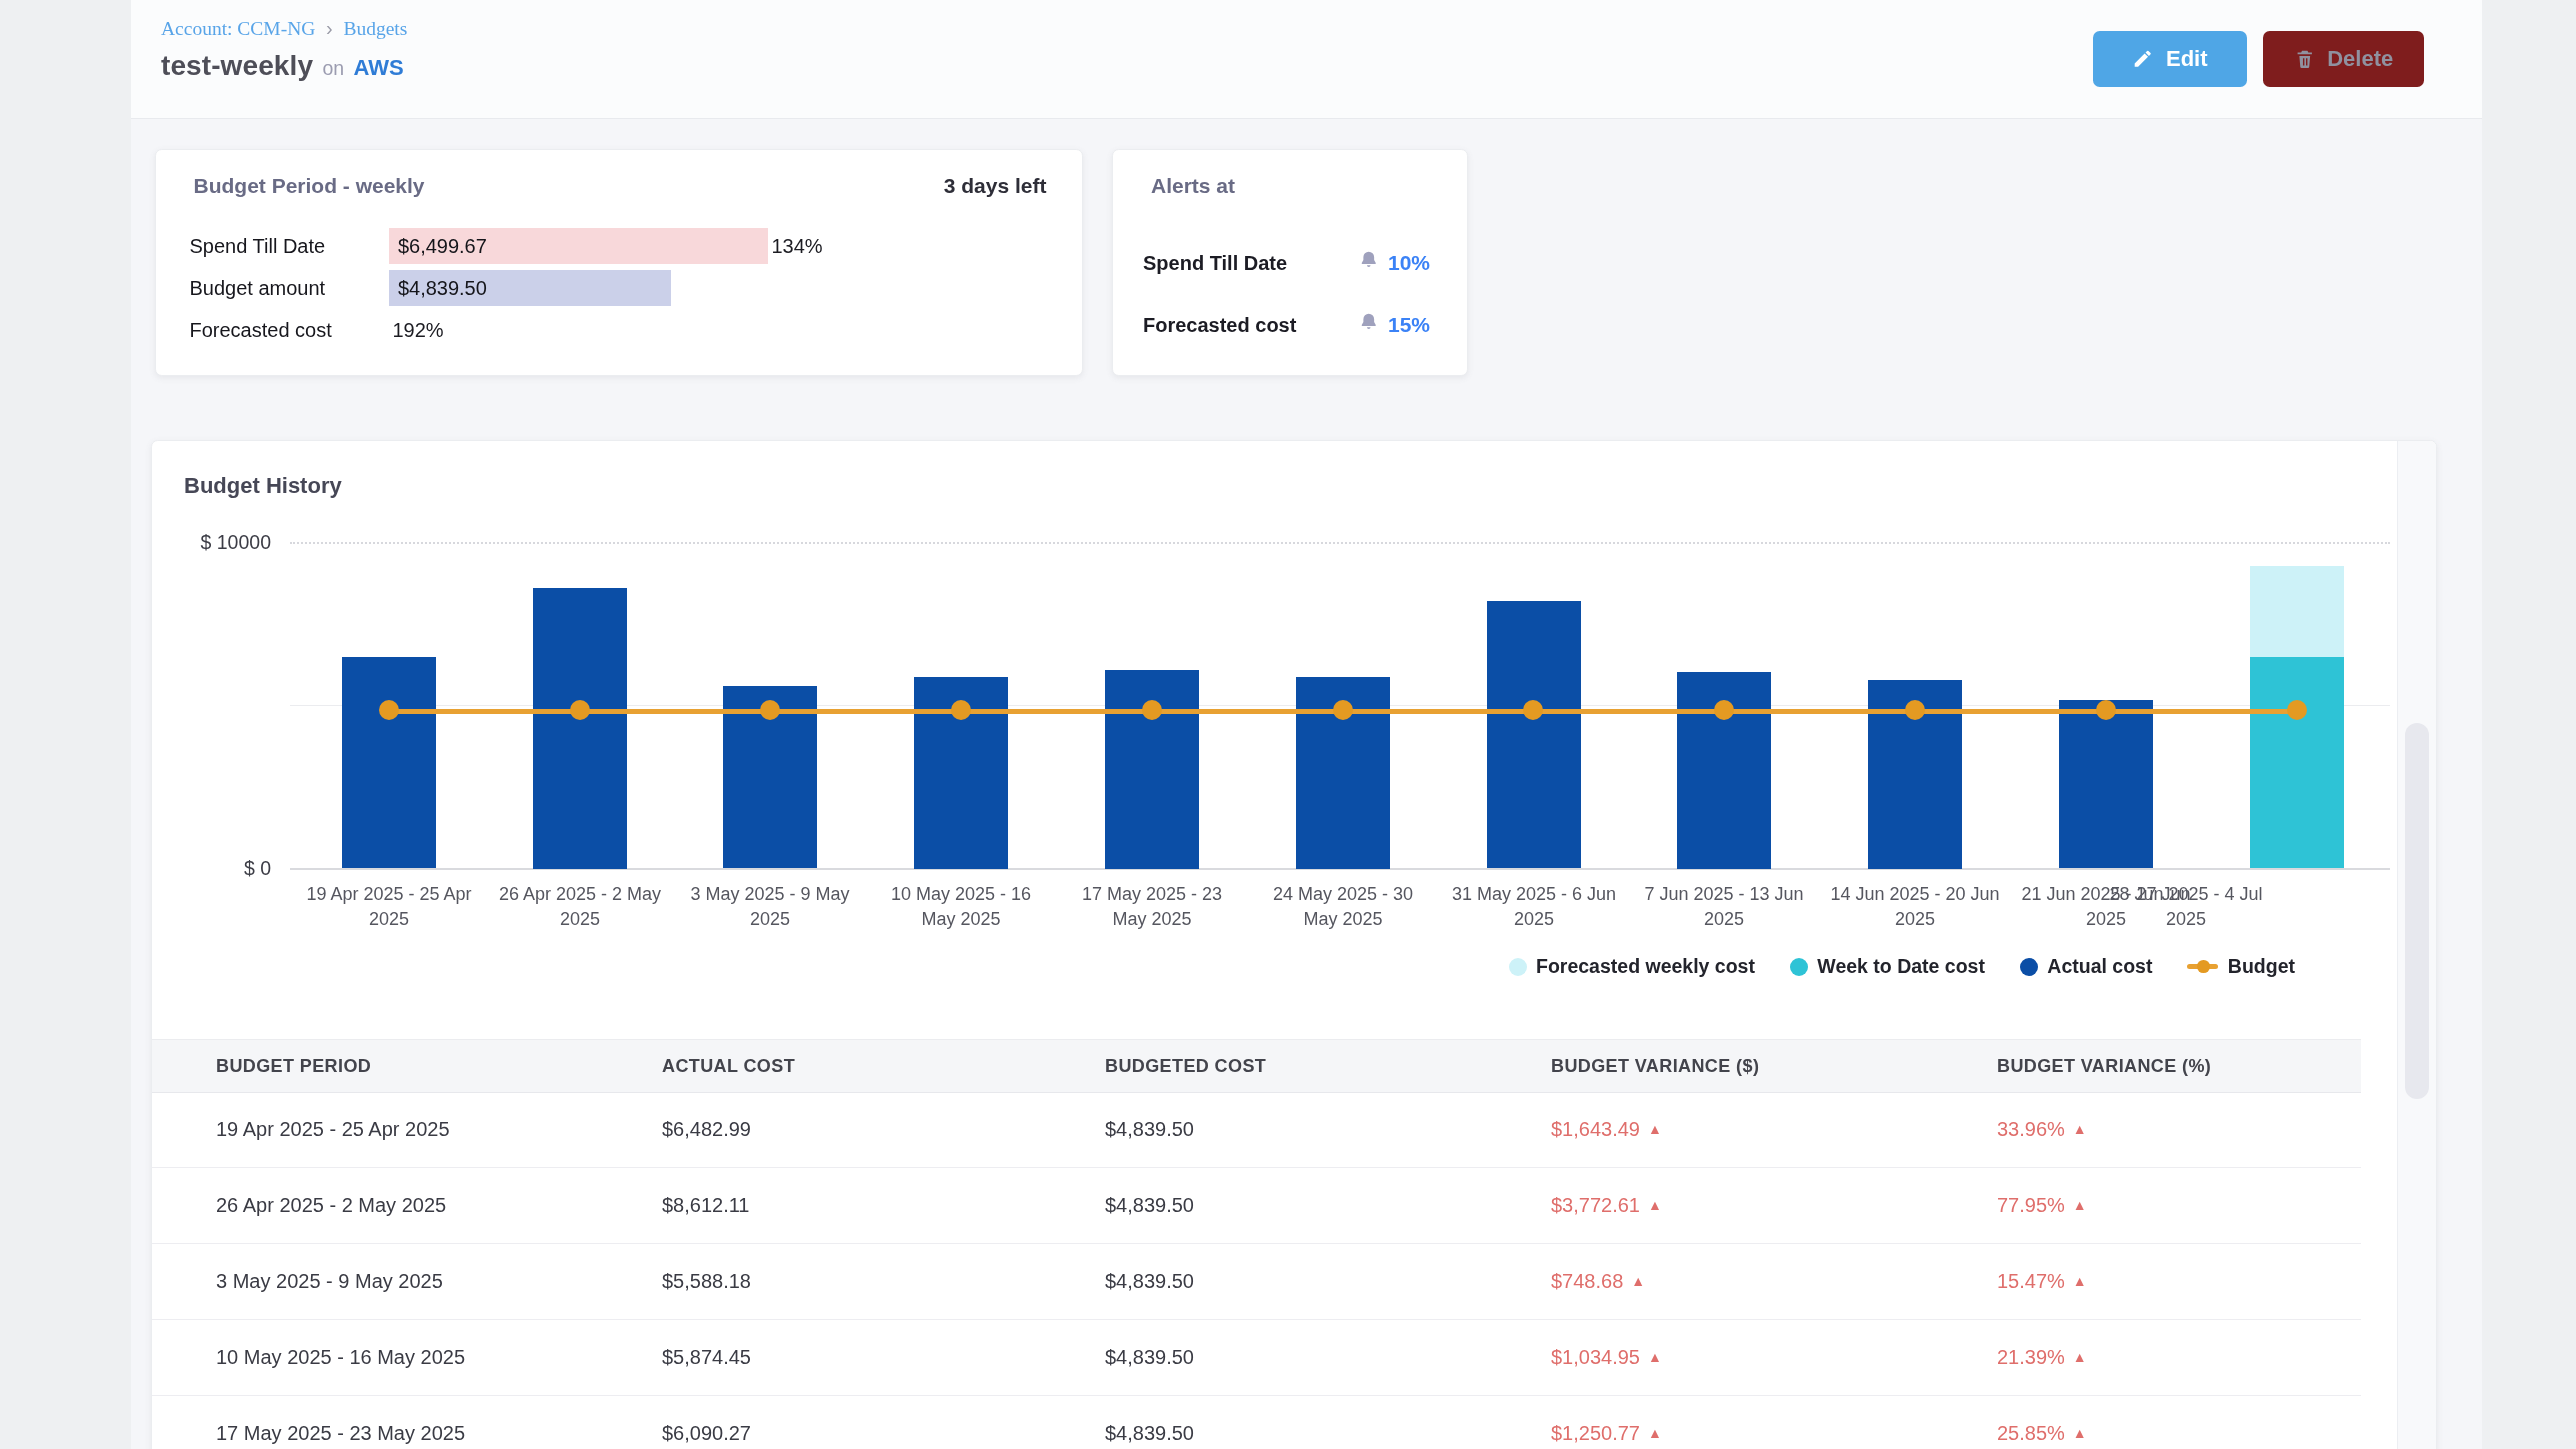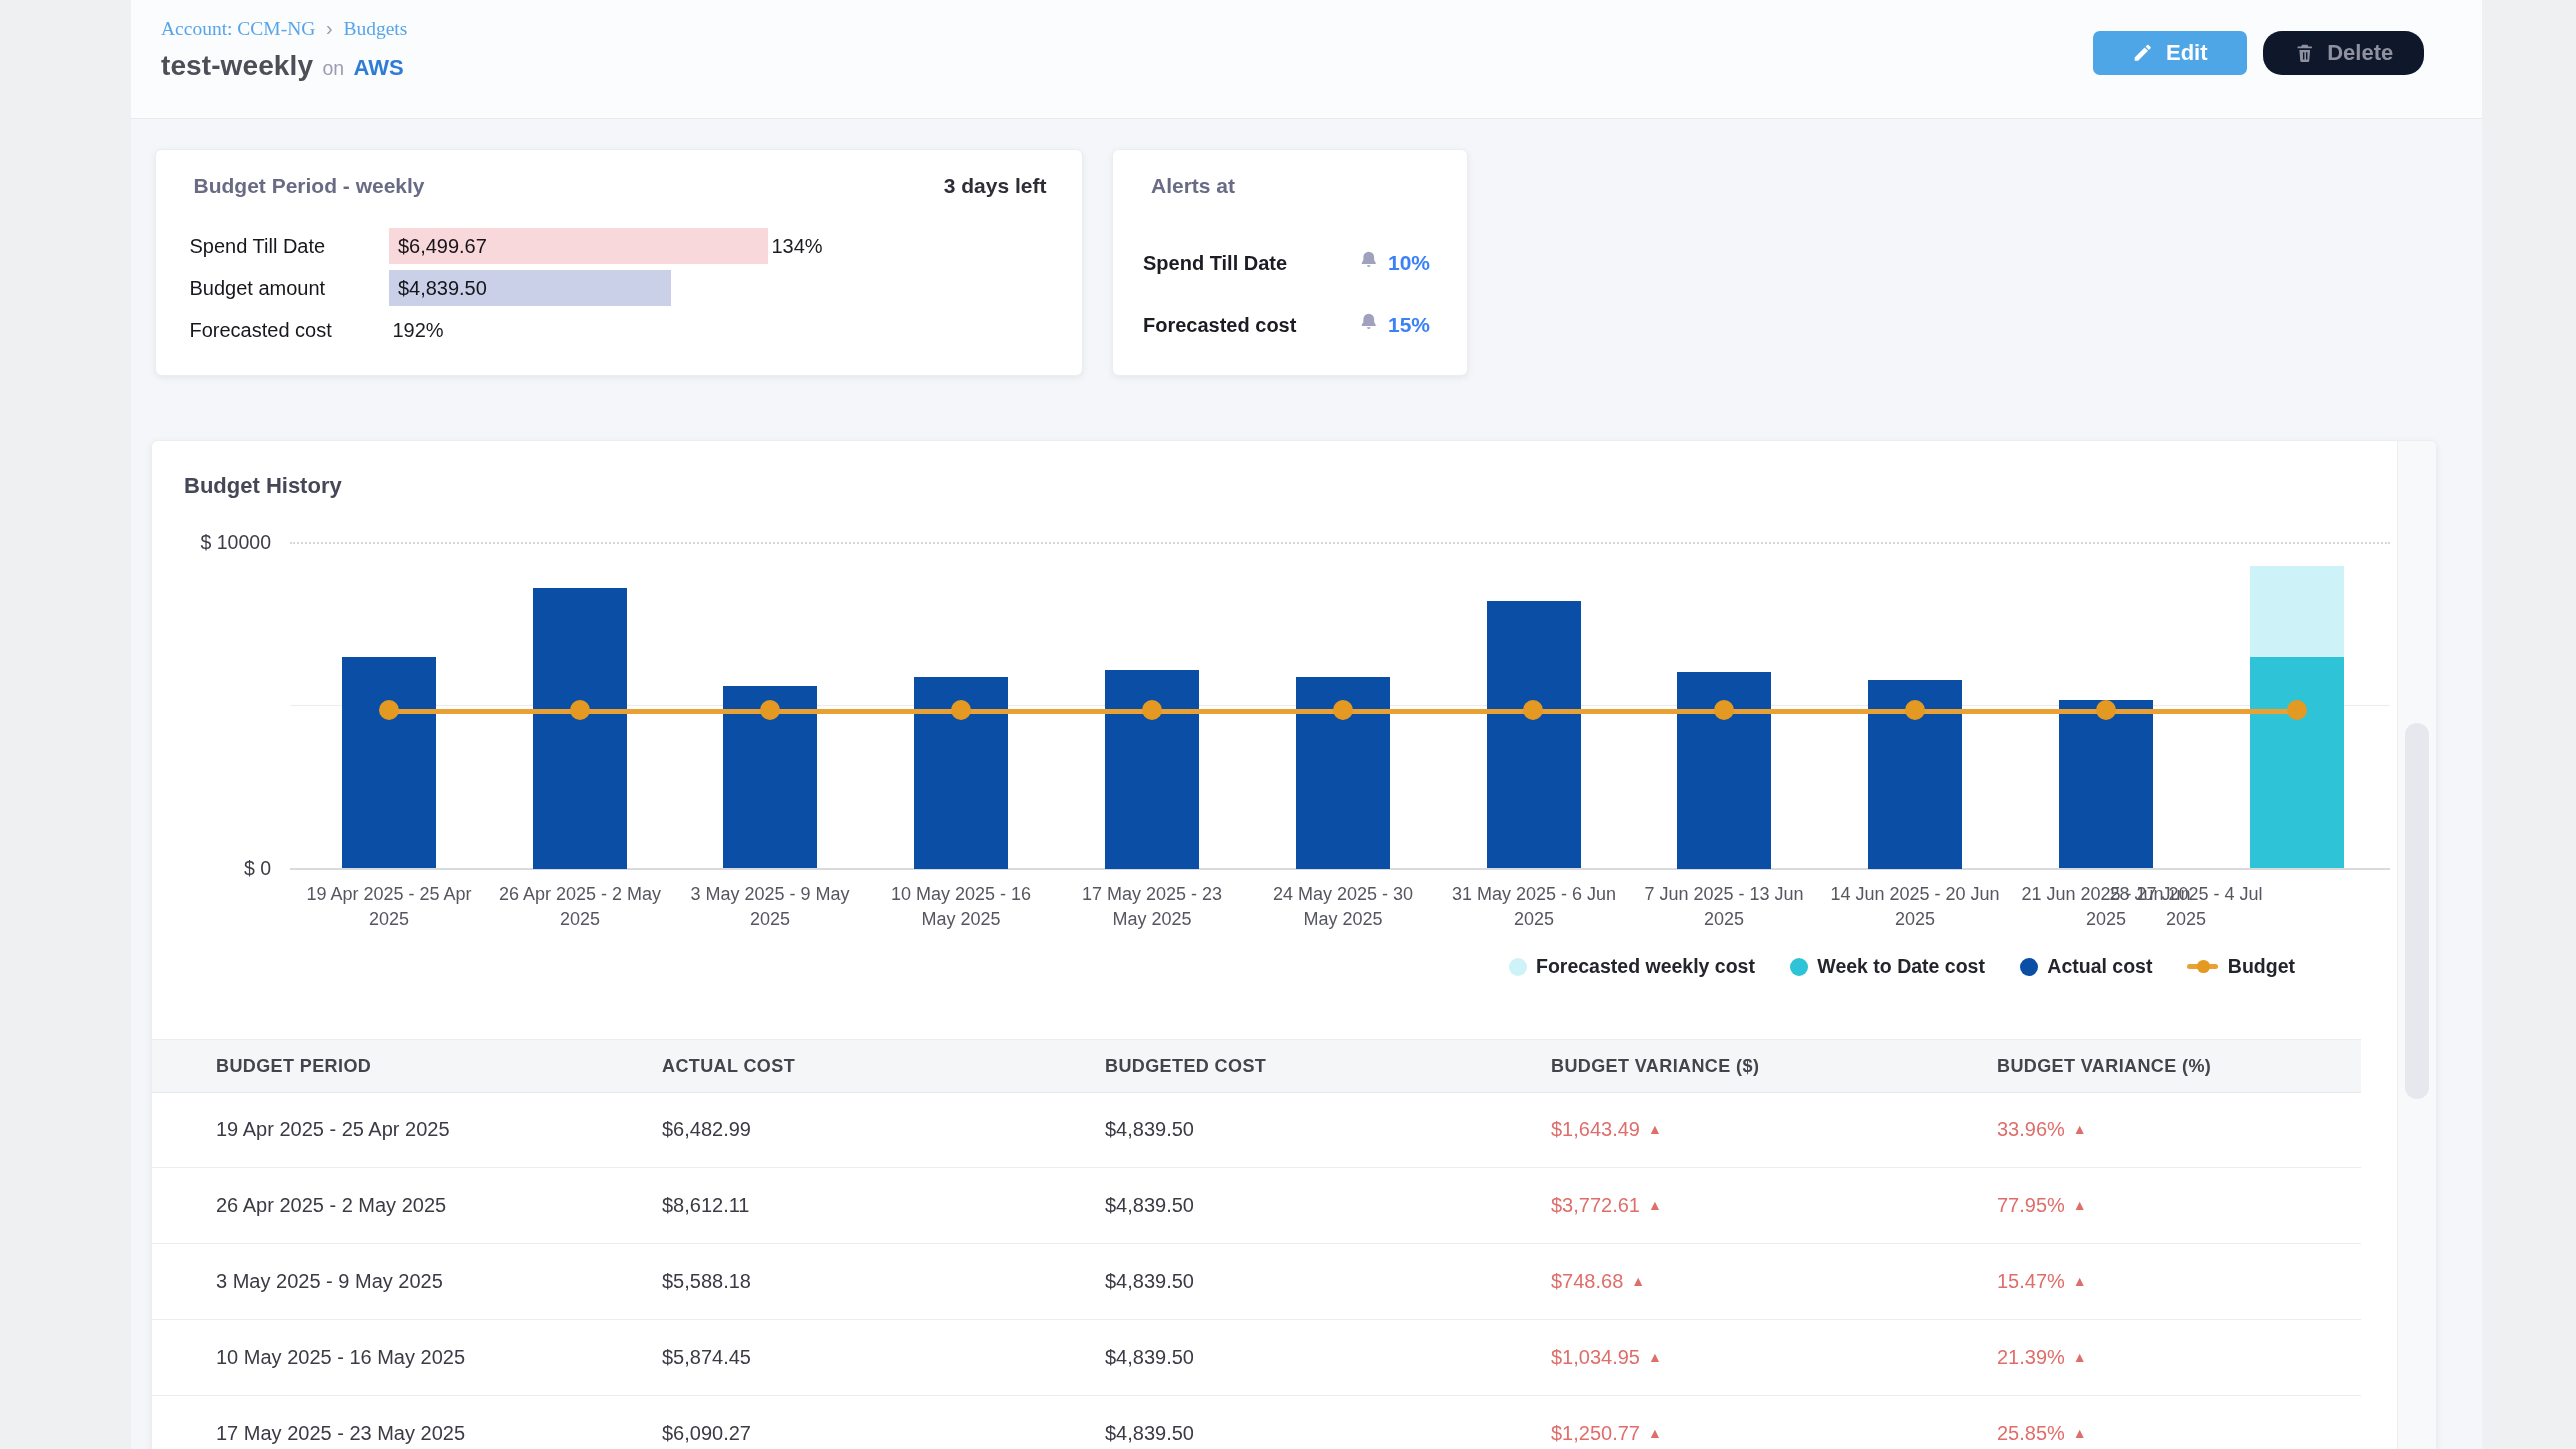--- a/index.html
+++ b/index.html
@@ -15,23 +15,23 @@
   }
   
   .page-header{position:absolute;left:0;top:0;width:100%;height:118px;background:#fbfcfd;border-bottom:1.3px solid #e8eaee;z-index:5;}
   .breadcrumb{position:absolute;left:30px;top:17px;font-size:19.5px;color:#58a4e8;display:flex;align-items:center;gap:10.7px;}
   .breadcrumb .sep{color:#9b9ca8;font-size:20px;}
   .breadcrumb a{color:#58a4e8;text-decoration:none;cursor:pointer;font-family:Liberation Serif, serif;}
   .title-row{position:absolute;left:30px;top:50px;display:flex;align-items:baseline;gap:9.4px;}
   .title-row .title{font-size:28px;font-weight:bold;color:#4e4e58;letter-spacing:0.1px;}
   .title-row .on{font-size:19.5px;color:#9b9cb0;}
   .title-row .provider{font-size:22px;font-weight:bold;color:#2f7cd6;}
-  .btn{position:absolute;top:31px;height:44px;border-radius:6.7px;display:flex;align-items:center;justify-content:center;gap:12px;font-size:22px;font-weight:600;cursor:pointer;border:none;}
+  .btn{position:absolute;top:31px;height:56px;border-radius:6.7px;display:flex;align-items:center;justify-content:center;gap:12px;font-size:22px;font-weight:600;cursor:pointer;border:none;}
   .btn-edit{left:1962px;width:154px;background:#4fa6e6;color:#ffffff;}
-  .btn-delete{left:2132px;width:161px;background:#0f172a;color:#90919f;border-radius:19px;}
+  .btn-delete{left:2132px;width:161px;background:#7f1d1d;color:#90919f;}
   .btn svg{display:block;}
   
   .content{position:absolute;left:0;top:119px;right:0;bottom:0;background:#f5f6f9;}
   .card{position:absolute;background:#ffffff;border:0.7px solid #ebedf0;border-radius:6.7px;box-shadow:0 2px 6.7px rgba(96,97,112,0.10);}
   
   .card-budget{left:23.5px;top:30px;width:926px;height:225px;}
   .card-title{position:absolute;left:38px;top:24px;font-size:21px;font-weight:600;color:#696b85;}
   .days-left{position:absolute;right:35px;top:24px;font-size:21px;font-weight:600;color:#2e2e38;}
   .bp-rows{position:absolute;left:34px;top:75px;right:20px;}
   .bp-row{display:flex;align-items:center;height:42px;}

